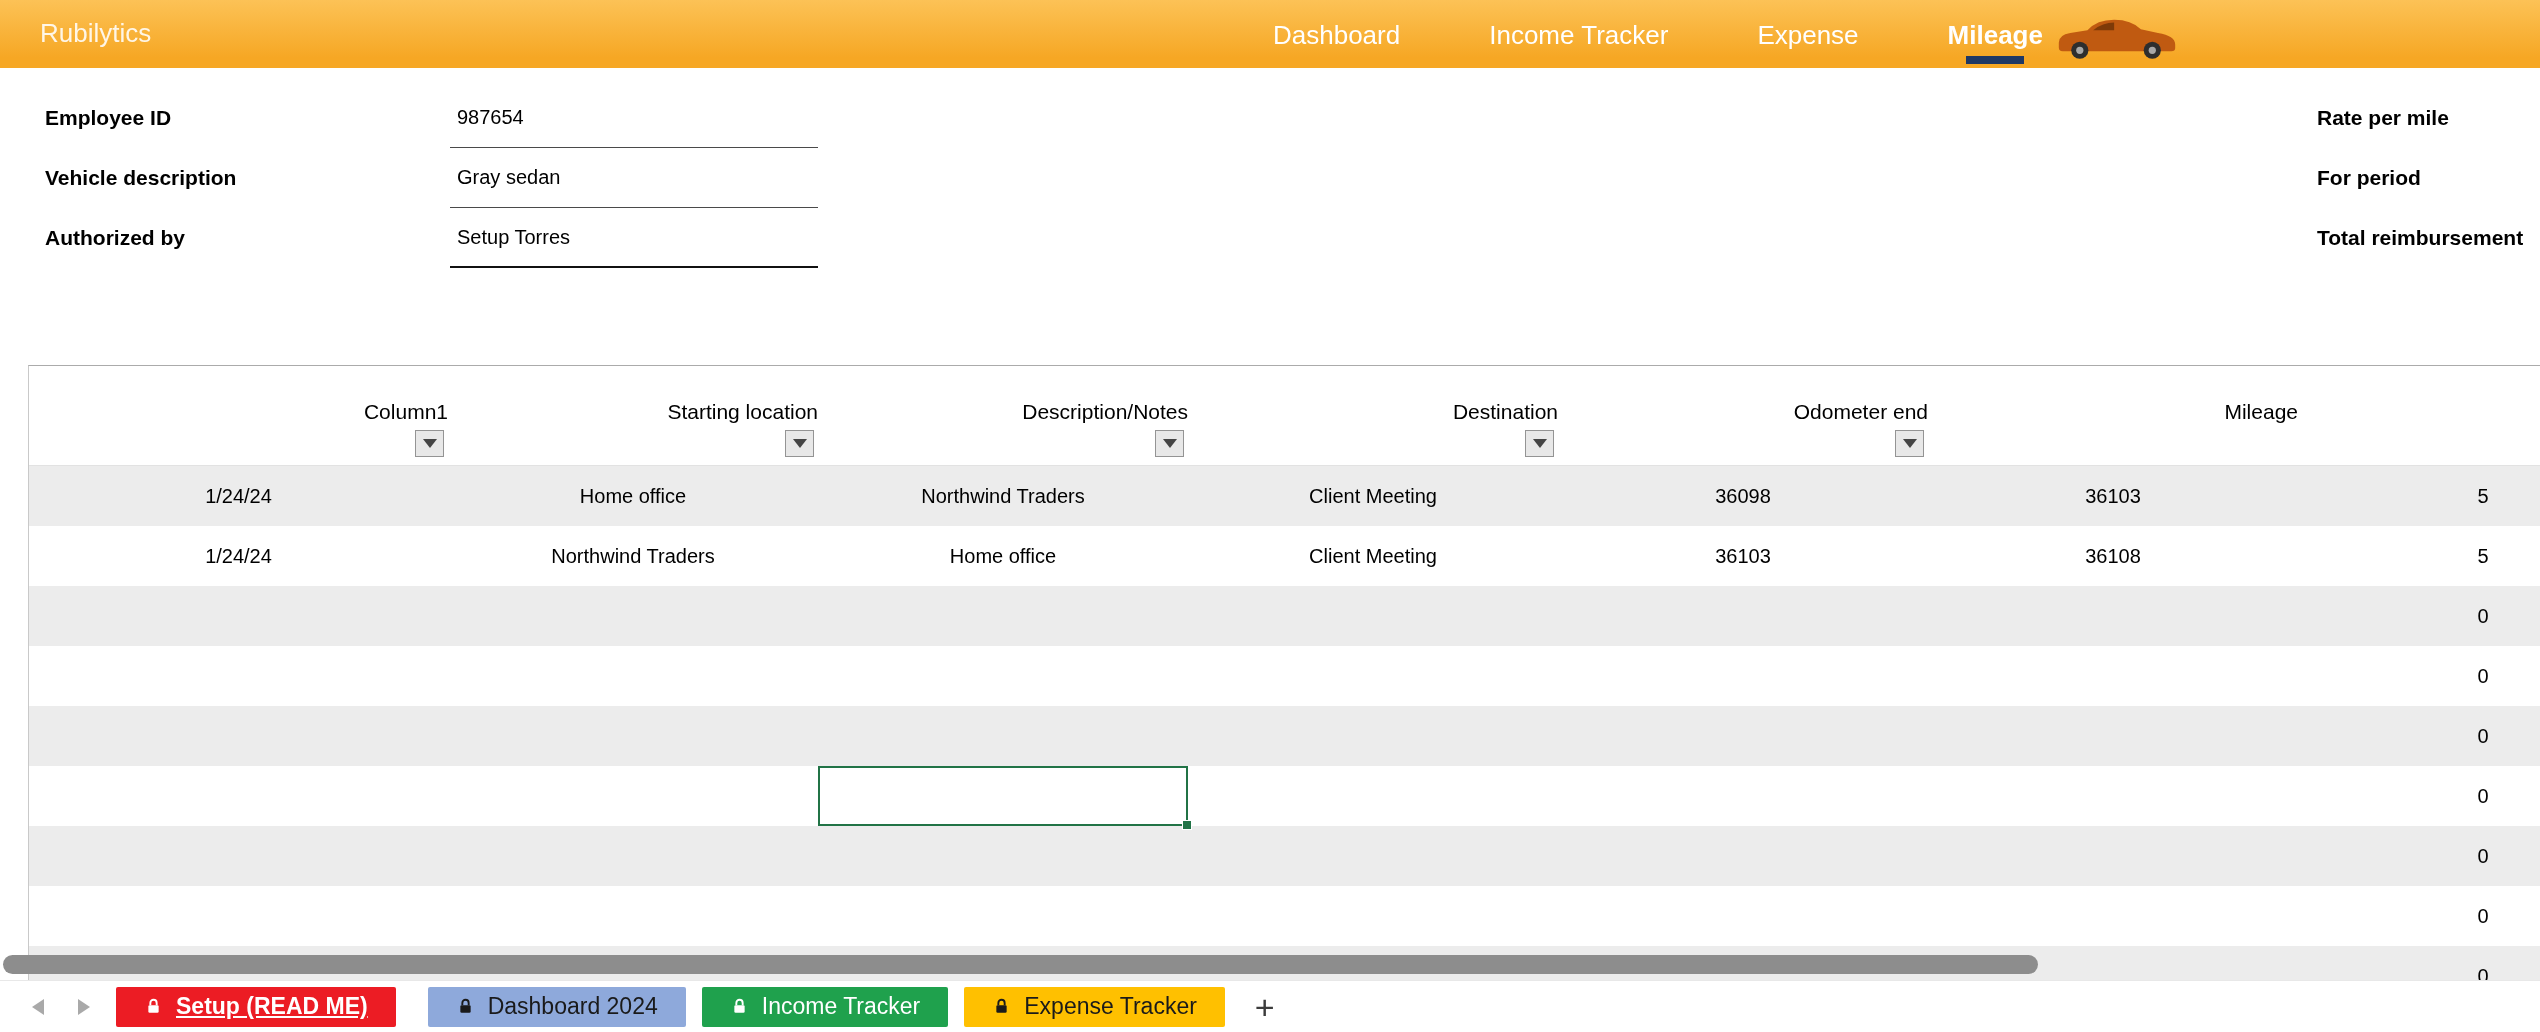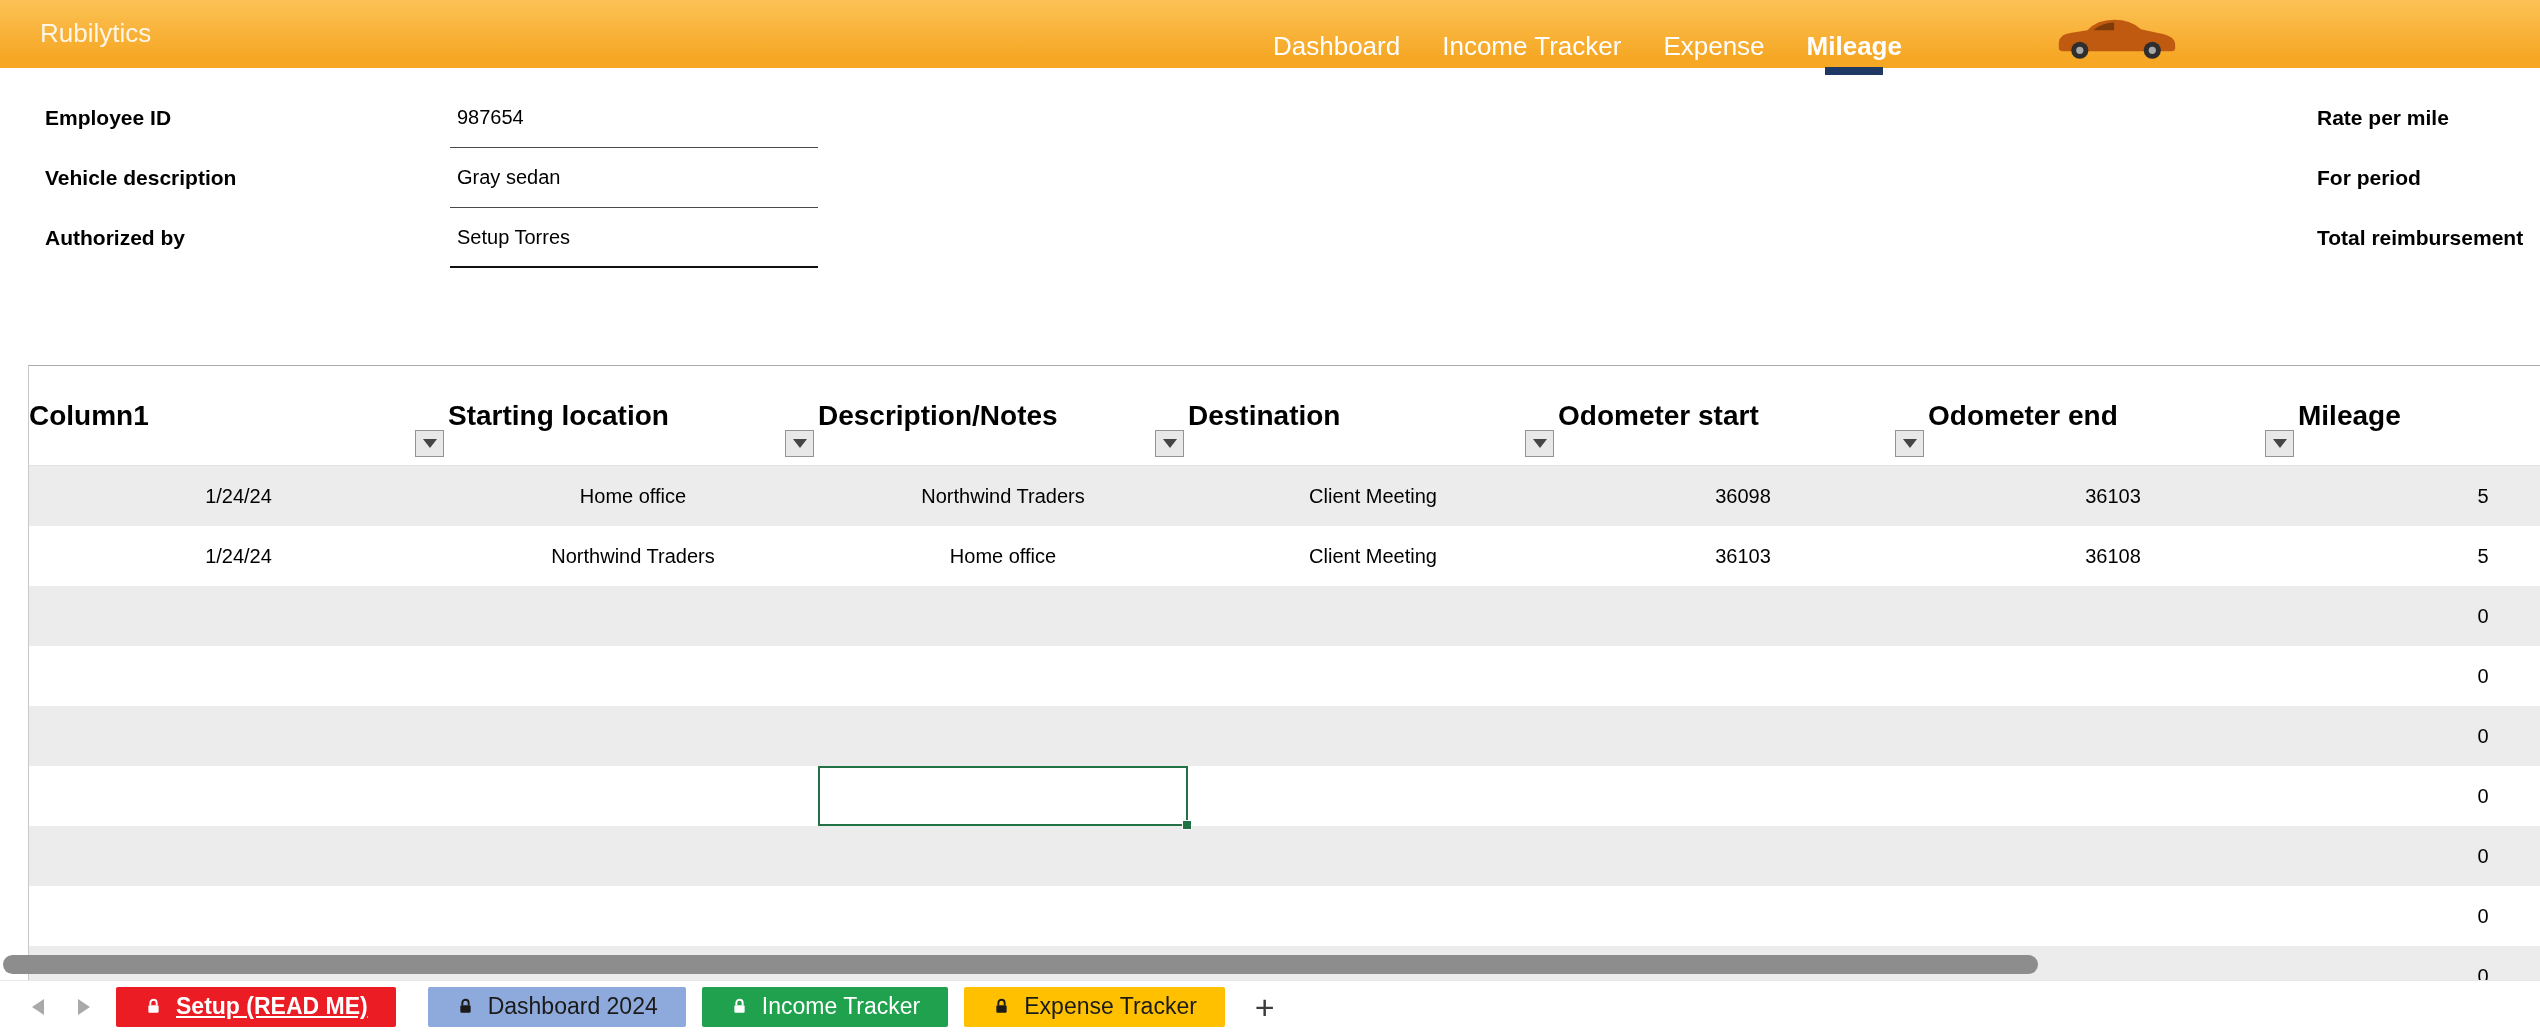--- a/index.html
+++ b/index.html
@@ -3,21 +3,21 @@
 <meta charset="utf-8">
 <style>
   * { margin:0; padding:0; box-sizing:border-box; }
   html,body { width:2540px; height:1032px; overflow:hidden; background:#ffffff;
               font-family:"Liberation Sans", sans-serif; color:#000; position:relative; }
 
   
   .app-header { position:absolute; top:0; left:0; width:2540px; height:68px;
                 background:linear-gradient(180deg,#FCC256 0%,#F6A724 85%); }
   .brand { position:absolute; left:40px; top:18px; font-size:26px; color:rgba(255,255,255,0.88); }
-  .top-nav { position:absolute; left:1273px; top:12px; height:68px; display:flex; gap:42px;
+  .top-nav { position:absolute; left:1273px; top:1px; height:68px; display:flex; gap:89px;
              align-items:center; font-size:26px; color:#ffffff; }
   .nav-item { position:relative; cursor:pointer; white-space:nowrap; }
   .nav-item.active { font-weight:bold; }
   .nav-underline { position:absolute; left:50%; transform:translateX(-50%); bottom:-13px;
                    width:58px; height:8px; background:#1F3864; }
   .car { position:absolute; left:2055px; top:9px; width:124px; height:52px; }
 
   
   .form-left { position:absolute; left:45px; top:88px; }
   .form-row { display:flex; height:60px; align-items:stretch; }
@@ -25,22 +25,22 @@
   .f-value { width:368px; border-bottom:1px solid #4a4a4a; display:flex; align-items:center;
              padding-left:7px; font-size:20px; cursor:text; }
   .f-value.strong { border-bottom:2px solid #111; }
   .form-right { position:absolute; left:2317px; top:88px; }
   .summary-label { height:60px; display:flex; align-items:center; font-weight:bold; font-size:21px; white-space:nowrap; }
 
   
   .sheet { position:absolute; top:365px; left:28px; width:2642px;
            border-top:1px solid #ABABAB; border-left:1px solid #C9C9C9; }
   .thead { display:flex; height:100px; background:#ffffff; border-bottom:1px solid #E2E2E2; }
-  .hcell { position:relative; display:flex; justify-content:flex-start; padding-top:34px;
-           font-weight:bold; font-size:28px; }
+  .hcell { position:relative; display:flex; justify-content:flex-end; padding-top:34px;
+           font-weight:normal; font-size:21px; }
   .filter-btn { position:absolute; right:4px; top:64px; width:29px; height:27px;
                 background:#E8E8E8; border:1px solid #949494; display:flex;
                 align-items:center; justify-content:center; cursor:pointer; }
   .tri { width:0; height:0; border-left:7px solid transparent; border-right:7px solid transparent;
          border-top:9px solid #454545; }
   .trow { display:flex; height:60px; }
   .trow.gray { background:#ECECEC; }
   .trow.white { background:#ffffff; }
   .cell { display:flex; align-items:center; justify-content:center; font-size:20px; cursor:cell; }
   .selection { position:absolute; border:2px solid #217346; background:transparent; z-index:3; }
@@ -129,26 +129,20 @@
           <span class="tri"></span>
         </span>
       </div>
       <div class="hcell" style="width: 370px;">
         <span>Destination</span>
         <span class="filter-btn">
           <span class="tri"></span>
         </span>
       </div>
       <div class="hcell" style="width: 370px;">
-        <span>Odometer start</span>
-        <span class="filter-btn">
-          <span class="tri"></span>
-        </span>
-      </div>
-      <div class="hcell" style="width: 370px;">
         <span>Odometer end</span>
         <span class="filter-btn">
           <span class="tri"></span>
         </span>
       </div>
       <div class="hcell" style="width: 370px;">
         <span>Mileage</span>
       </div>
     </div>
   <div id="tbody">

